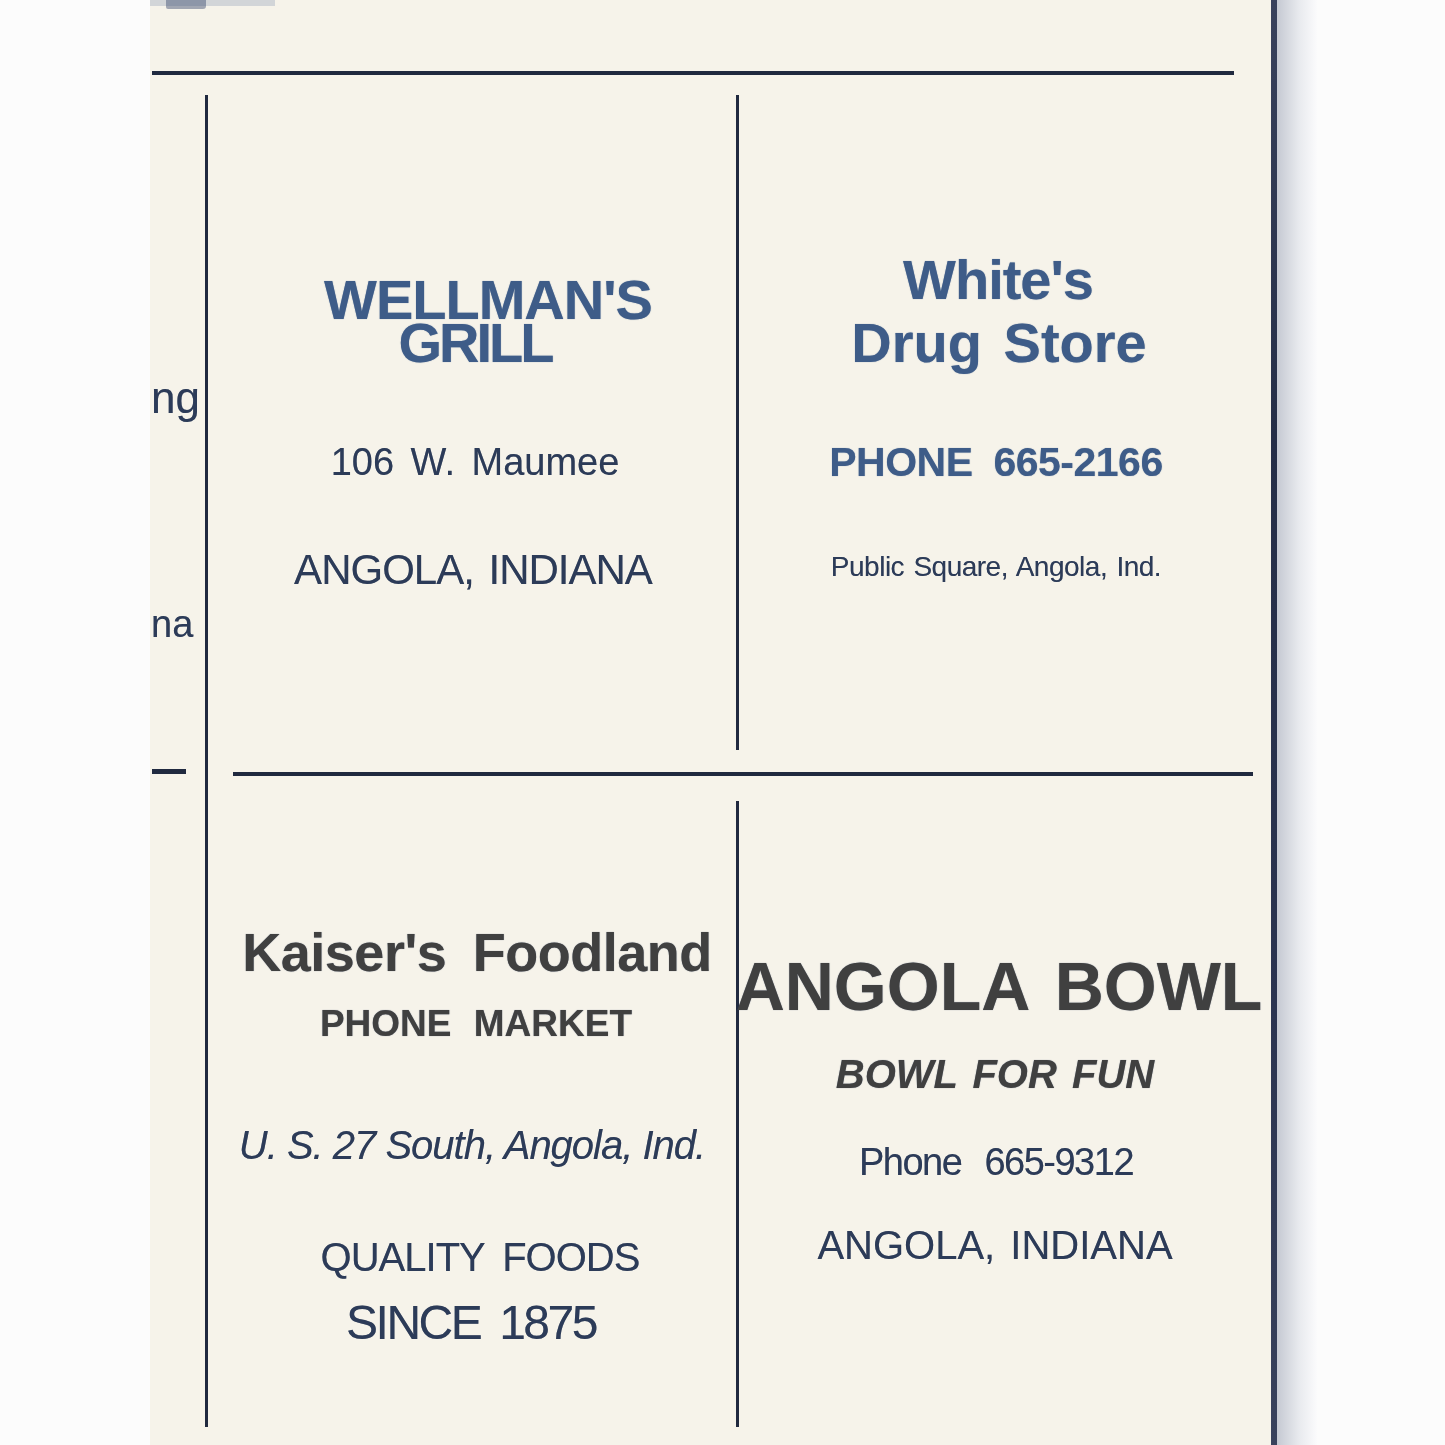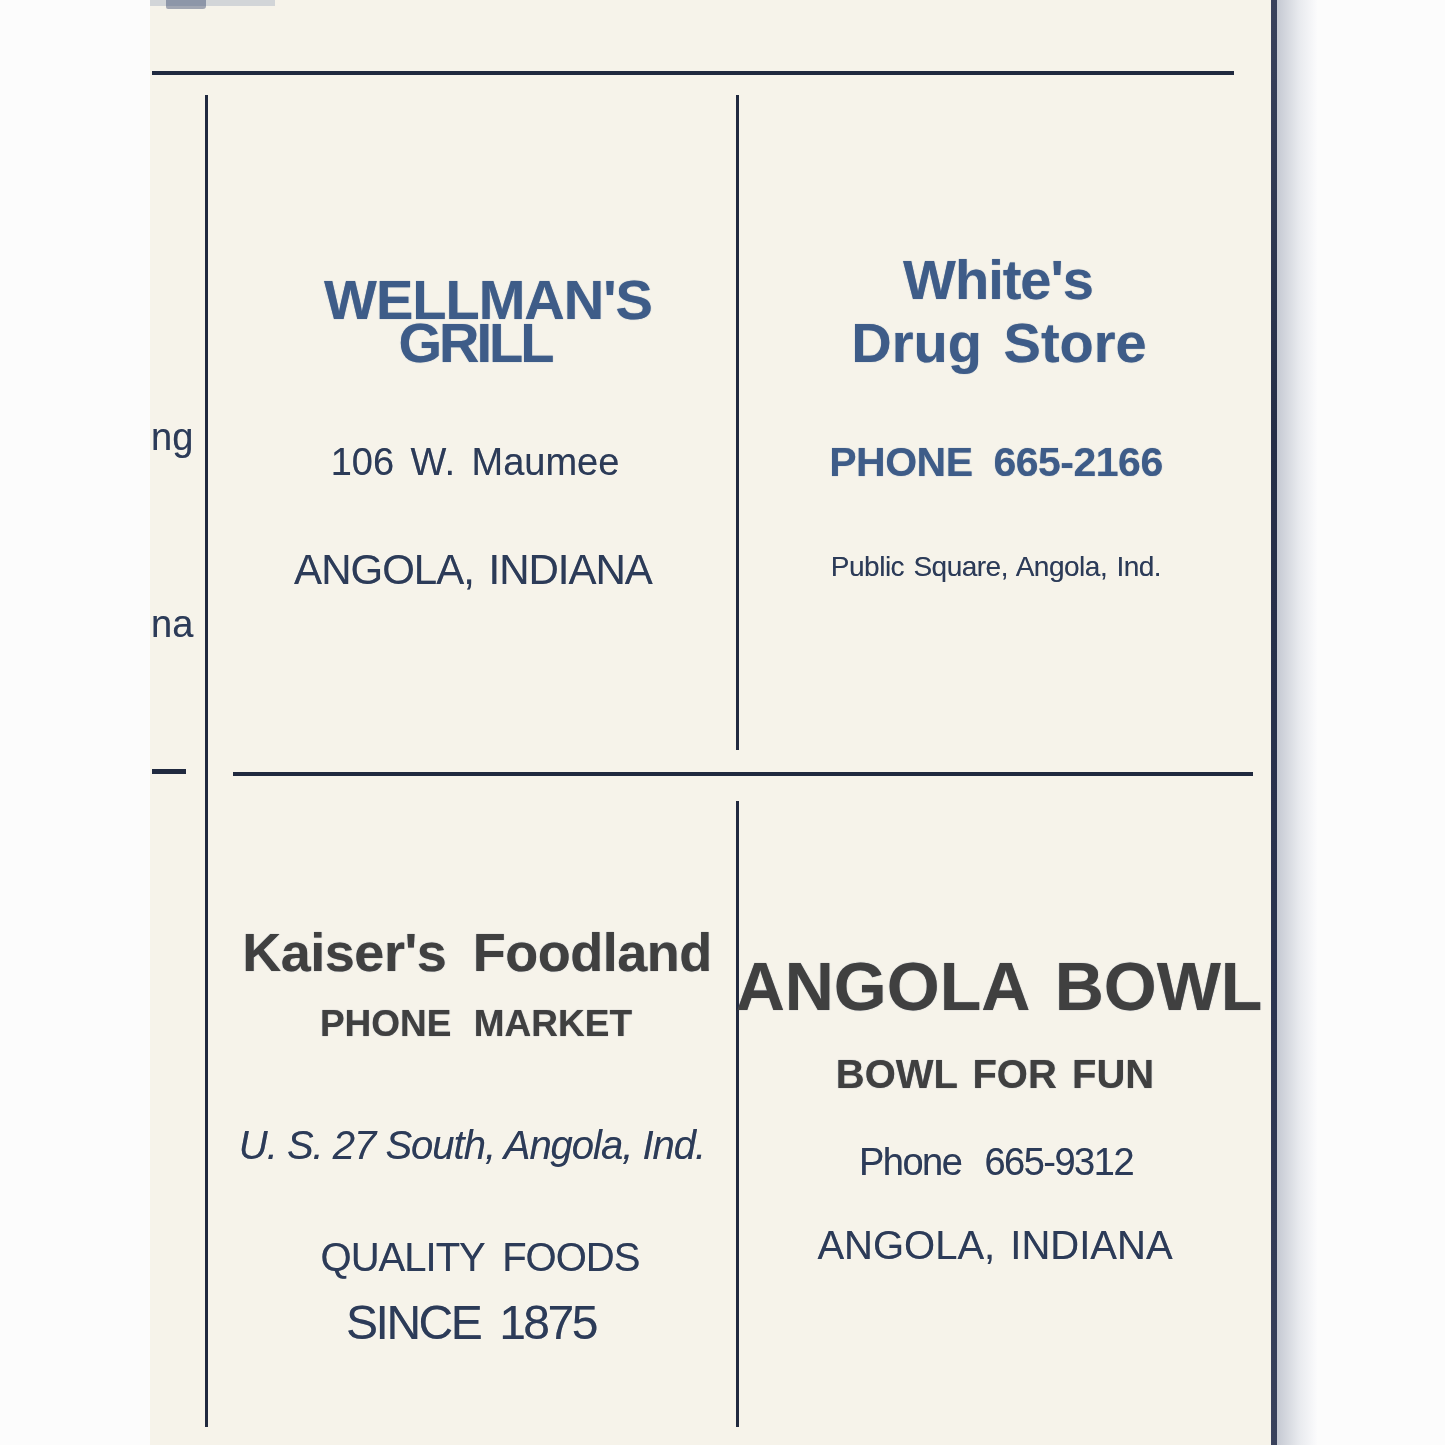--- a/index.html
+++ b/index.html
@@ -111,26 +111,26 @@
 
   
   #kaisers-1 { left: 477px; top: 925px;  font-size: 54px; letter-spacing: -0.5px; word-spacing: 12px; }
   #kaisers-2 { left: 476px; top: 1005px; font-size: 37px; word-spacing: 12px; }
   #kaisers-3 { left: 472px; top: 1125px; font-size: 40px; letter-spacing: -1px; font-style: italic; }
   #kaisers-4 { left: 472px; top: 1237px; font-size: 40px; letter-spacing: -1px; word-spacing: 8px; margin-left: 8px; }
   #kaisers-5 { left: 471px; top: 1299px; font-size: 48px; letter-spacing: -2.5px; word-spacing: 8px; }
 
   
   #bowl-1 { left: 999px; top: 952px;  font-size: 68px; word-spacing: 8px; }
-  #bowl-2 { left: 995px; top: 1054px; font-size: 40px; word-spacing: 4px; }
+  #bowl-2 { left: 995px; top: 1054px; font-size: 40px; word-spacing: 4px; font-style: italic; }
   #bowl-3 { left: 996px; top: 1143px; font-size: 38px; letter-spacing: -1.5px; word-spacing: 14px; }
   #bowl-4 { left: 995px; top: 1225px; font-size: 40px; word-spacing: 4px; }
 
   
-  #frag-ng { left: 151px; top: 376px; font-size: 38px; margin-top: 42px; }
+  #frag-ng { left: 151px; top: 376px; font-size: 44px; }
   #frag-na { left: 151px; top: 605px; font-size: 38px; }
 </style>
 </head>
 <body>
 
 <div id="scan">
 
   <div id="paper"></div>
 
   <div class="top-smudge"></div>

